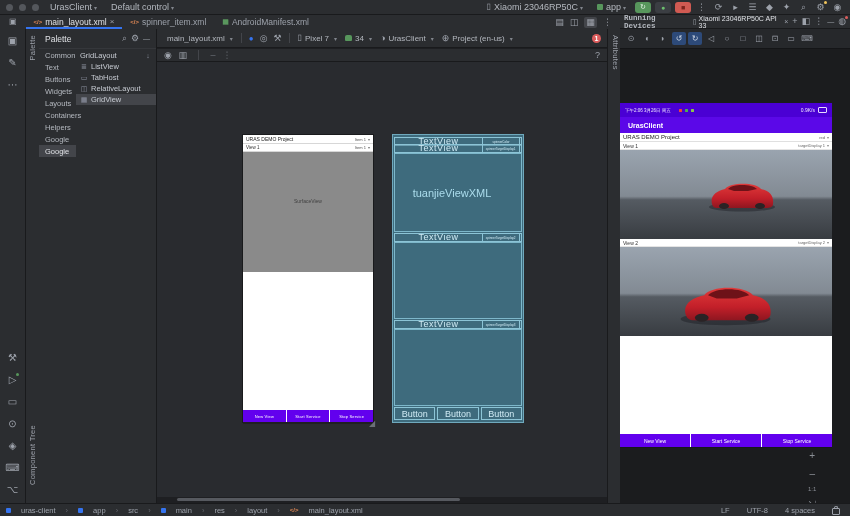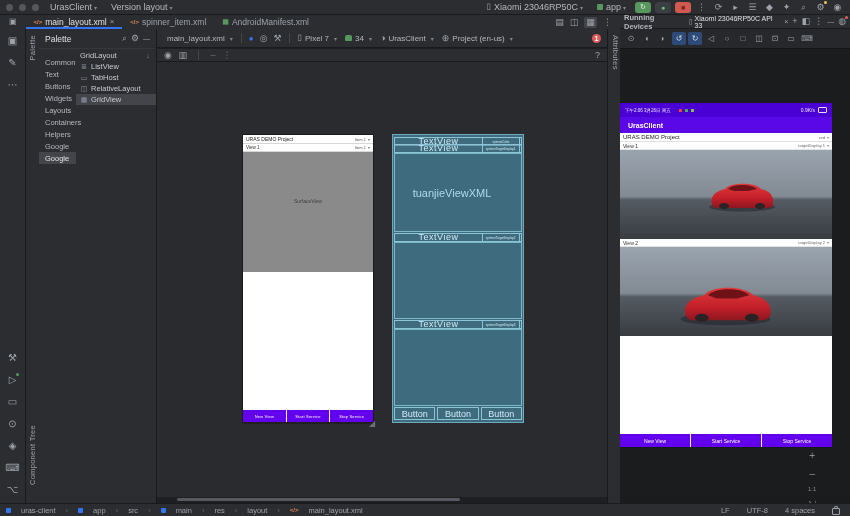--- a/index.html
+++ b/index.html
@@ -50,21 +50,21 @@
   
   .lstrip{left:26px;top:29px;width:13px;height:474px;background:#2b2d30;border-right:1px solid #191a1c;}
   .rstrip{left:607px;top:29px;width:13px;height:474px;background:#2b2d30;border-left:1px solid #191a1c;}
   .vtab{writing-mode:vertical-rl;transform:rotate(180deg);font-size:7.5px;color:#9da2ab;letter-spacing:.3px;}
   .vtab.rd{transform:none;}
 
   
   .palette{left:39px;top:29px;width:118px;height:474px;background:#2b2d30;border-right:1px solid #191a1c;box-sizing:border-box;}
   .pal-head{height:19px;display:flex;align-items:center;padding:0 6px;font-size:8.5px;color:#dfe1e5;gap:4px;border-bottom:1px solid #35373b;}
   .pal-body{display:flex;height:calc(100% - 20px);}
-  .pal-cats{width:37px;margin-top:7px;}
+  .pal-cats{width:37px;}
   .pal-cat{height:12px;font-size:7.5px;color:#b4b8bf;padding-left:6px;display:flex;align-items:center;}
   .pal-cat.sel{background:#43454a;color:#dfe1e5;}
   .pal-items{flex:1;padding-top:1px;}
   .pal-item{height:11px;font-size:7.5px;color:#c7cbd2;display:flex;align-items:center;gap:3px;padding:0 4px;}
   .pal-item.sel{background:#43454a;}
   .pal-item .ii{font-size:7px;color:#8f94a3;width:8px;text-align:center;}
 
   
   .dtb1{left:157px;top:29px;width:450px;height:19px;background:#2b2d30;border-bottom:1px solid #191a1c;
         display:flex;align-items:center;font-size:8px;color:#b4b8bf;padding:0 6px;box-sizing:border-box;}
@@ -148,21 +148,21 @@
 
   <div class="a titlebar">
     <span class="dot"></span>
     <span class="dot"></span>
     <span class="dot"></span>
     <div class="tb-item" style="margin-left:4px;">
       <span>UrasClient</span>
       <span class="chev">▾</span>
     </div>
     <div class="tb-item">
-      <span>Version layout</span>
+      <span>Default control</span>
       <span class="chev">▾</span>
     </div>
     <div style="margin-left:auto;display:flex;align-items:center;">
       <div class="tb-item">
         <span class="ic" style="margin-right:3px;font-size:8px;">▯</span>
         <span>Xiaomi 23046RP50C</span>
         <span class="chev">▾</span>
       </div>
       <div class="tb-item">
         <span class="greensq"></span>
@@ -207,21 +207,21 @@
     </div>
     <div class="tr-right">
       <span class="ic"><span>▤</span></span>
       <span class="ic"><span>◫</span></span>
       <span class="ic" style="background:#43454a;border-radius:2px;padding:1px 2px;"><span>▦</span></span>
       <span class="ic"><span>⋮</span></span>
     </div>
   </div>
 
   <div class="a rdhead">
-    <span style="font-weight:bold;">Running Devices</span>
+    <span style="font-weight:bold;font-family:Liberation Mono, monospace;">Running Devices</span>
     <div class="rdtab">
       <span class="ic" style="font-size:7px;">▯</span>
       <span>Xiaomi 23046RP50C API 33</span>
       <span class="ic" style="font-size:7px;">×</span>
     </div>
     <span class="ic"><span>+</span></span>
     <span class="ic"><span>◧</span></span>
     <span class="ic"><span>⋮</span></span>
     <span class="ic"><span style="font-size:7px;">—</span></span>
     <span class="ic belldot" style="margin-left:auto;"><span>◍</span></span>

